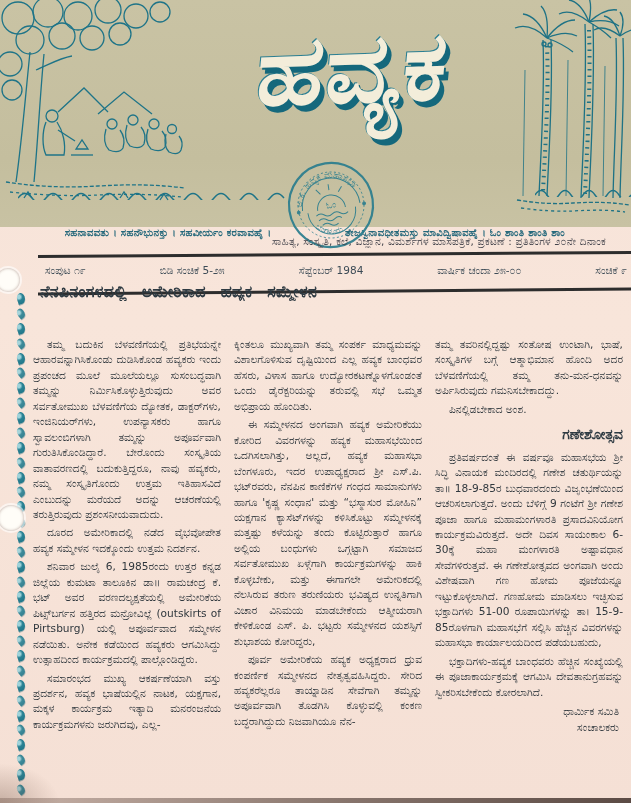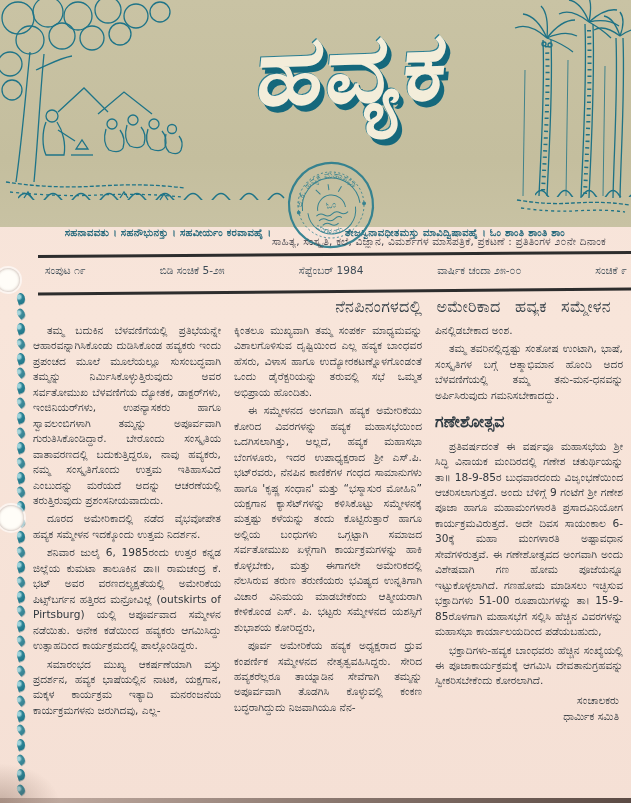--- a/index.html
+++ b/index.html
@@ -44,33 +44,33 @@
   .rule-top{top:253px;transform:rotate(-.4deg);}
   .rule-bottom{top:290px;transform:rotate(-.5deg);}
   .info-row{
     position:absolute;top:264px;left:45px;right:4px;display:flex;
     justify-content:space-between;align-items:baseline;
     font-size:10.5px;color:#3b4a55;white-space:nowrap;text-align:right;
   }
   .info-row .cell{overflow:hidden;}
   
   .headline{
-    position:absolute;top:297px;left:40px;right:20px;text-align:right;
-    font-size:16px;font-weight:normal;color:#2e3a42;word-spacing:9px;letter-spacing:.3px;
+    position:absolute;top:282px;left:40px;right:20px;text-align:left;
+    font-size:16px;font-weight:bold;color:#2e3a42;word-spacing:9px;letter-spacing:.3px;
     white-space:nowrap;overflow:hidden;
   }
   .columns{
     position:absolute;top:323px;left:33px;right:8px;bottom:6px;
     display:flex;gap:13px;overflow:hidden;
   }
   .col{flex:1 1 0;min-width:0;font-size:10.6px;line-height:1.46;color:#2f373d;
-    text-align:justify;overflow:hidden;}
+    text-align:justify;overflow:hidden;margin-top:14px;}
   .para{margin:0 0 3px 0;text-indent:14px;}
   .no-first-indent .para:first-child{text-indent:0;}
-  .subhead{margin:7px 0 5px 0;text-align:left;font-size:16px;font-weight:bold;
+  .subhead{margin:7px 0 5px 0;text-align:right;font-size:14px;font-weight:bold;
     color:#2e3a42;word-spacing:2px;}
   .signoff{margin-top:4px;text-align:right;padding-right:4px;font-size:10.6px;color:#2f373d;}
   .signoff div{line-height:1.5;}
   
   .leaf-chain{
     position:absolute;left:13px;top:293px;width:16px;height:502px;
     display:flex;flex-direction:column;justify-content:space-between;align-items:center;
   }
   .leaf{
     width:8px;height:11px;flex:0 0 auto;
@@ -235,31 +235,31 @@
         <p class="para">ಶನಿವಾರ ಜುಲೈ 6, 1985ರಂದು ಉತ್ತರ ಕನ್ನಡ ಜಿಲ್ಲೆಯ ಕುಮಟಾ ತಾಲೂಕಿನ ಡಾ॥ ರಾಮಚಂದ್ರ ಕೆ. ಭಟ್ ಅವರ ವರಣದಲ್ಯಕ್ಷತೆಯಲ್ಲಿ ಅಮೇರಿಕೆಯ ಪಿಟ್ಸ್‌ಬರ್ಗ‌ನ ಹತ್ತಿರದ ಮನ್ರೋವಿಲ್ಲೆ (outskirts of Pirtsburg) ಯಲ್ಲಿ ಅಪೂರ್ವವಾದ ಸಮ್ಮೇಳನ ನಡೆಯಿತು. ಅನೇಕ ಕಡೆಯಿಂದ ಹವ್ಯಕರು ಆಗಮಿಸಿದ್ದು ಉತ್ಸಾಹದಿಂದ ಕಾರ್ಯಕ್ರಮದಲ್ಲಿ ಪಾಲ್ಗೊಂಡಿದ್ದರು.</p>
         <p class="para">ಸಮಾರಂಭದ ಮುಖ್ಯ ಆಕರ್ಷಣೆಯಾಗಿ ವಸ್ತು ಪ್ರದರ್ಶನ, ಹವ್ಯಕ ಭಾಷೆಯಲ್ಲಿನ ನಾಟಕ, ಯಕ್ಷಗಾನ, ಮಕ್ಕಳ ಕಾರ್ಯಕ್ರಮ ಇತ್ಯಾದಿ ಮನರಂಜನೆಯ ಕಾರ್ಯಕ್ರಮಗಳನು ಜರುಗಿದವು, ಎಲ್ಲ-</p>
       </div>
     <div class="col no-first-indent">
         <p class="para">ಕ್ಕಿಂತಲೂ ಮುಖ್ಯವಾಗಿ ತಮ್ಮ ಸಂಪರ್ಕ ಮಾಧ್ಯಮವನ್ನು ವಿಶಾಲಗೊಳಿಸುವ ದೃಷ್ಟಿಯಿಂದ ಎಲ್ಲ ಹವ್ಯಕ ಬಾಂಧವರ ಹೆಸರು, ವಿಳಾಸ ಹಾಗೂ ಉದ್ಯೋರಕಟಣ್ನೊಳಗೊಂಡಂತೆ ಒಂದು ಡೈರೆಕ್ಟರಿಯನ್ನು ತರುವಲ್ಲಿ ಸಭೆ ಒಮ್ಮತ ಅಭಿಪ್ರಾಯ ಹೊಂದಿತು.</p>
         <p class="para">ಈ ಸಮ್ಮೇಳನದ ಅಂಗವಾಗಿ ಹವ್ಯಕ ಅಮೇರಿಕೆಯು ಕೋರಿದ ವಿವರಗಳನ್ನು ಹವ್ಯಕ ಮಹಾಸಭೆಯಿಂದ ಒದಗಿಸಲಾಗಿತ್ತು, ಅಲ್ಲದೆ, ಹವ್ಯಕ ಮಹಾಸಭಾ ಬೆಂಗಳೂರು, ಇದರ ಉಪಾಧ್ಯಕ್ಷರಾದ ಶ್ರೀ ಎಸ್.ಪಿ. ಭಟ್‌ರವರು, ನೆನಪಿನ ಕಾಣಿಕೆಗಳ ಗಂಧದ ಸಾಮಾನುಗಳು ಹಾಗೂ 'ಕೃಷ್ಣ ಸಂಧಾನ' ಮತ್ತು “ಭಸ್ಮಾಸುರ ಮೋಹಿನಿ” ಯಕ್ಷಗಾನ ಕ್ಯಾಸೆಟ್‌ಗಳನ್ನು ಕಳಿಸಿಕೊಟ್ಟು ಸಮ್ಮೇಳನಕ್ಕೆ ಮತ್ತಷ್ಟು ಕಳೆಯನ್ನು ತಂದು ಕೊಟ್ಟಿರುತ್ತಾರೆ ಹಾಗೂ ಅಲ್ಲಿಯ ಬಂಧುಗಳು ಒಗ್ಗಟ್ಟಾಗಿ ಸಮಾಜದ ಸರ್ವತೋಮುಖ ಏಳ್ಗೆಗಾಗಿ ಕಾರ್ಯಕ್ರಮಗಳನ್ನು ಹಾಕಿ ಕೊಳ್ಳಬೇಕು, ಮತ್ತು ಈಗಾಗಲೇ ಅಮೇರಿಕದಲ್ಲಿ ನೆಲಸಿರುವ ತರುಣ ತರುಣಿಯರು ಭವಿಷ್ಯದ ಉನ್ನತಿಗಾಗಿ ವಿಚಾರ ವಿನಿಮಯ ಮಾಡಬೇಕೆಂದು ಆತ್ಮೀಯರಾಗಿ ಕೇಳಿಕೊಂಡ ಎಸ್. ಪಿ. ಭಟ್ಟರು ಸಮ್ಮೇಳನದ ಯಶಸ್ಸಿಗೆ ಶುಭಾಶಯ ಕೋರಿದ್ದರು,</p>
         <p class="para">ಪೂರ್ವ ಅಮೇರಿಕೆಯ ಹವ್ಯಕ ಅಧ್ಯಕ್ಷರಾದ ಧ್ರುವ ಕಂಪರ್ಣಿಕ ಸಮ್ಮೇಳನದ ನೇತೃತ್ವವಹಿಸಿದ್ದರು. ಸೇರಿದ ಹವ್ಯಕರೆಲ್ಲರೂ ತಾಯ್ನಾಡಿನ ಸೇವೆಗಾಗಿ ತಮ್ಮನ್ನು ಅಪೂರ್ವವಾಗಿ ತೊಡಗಿಸಿ ಕೊಳ್ಳುವಲ್ಲಿ ಕಂಕಣ ಬದ್ಧರಾಗಿದ್ದುದು ನಿಜವಾಗಿಯೂ ನೆನ-</p>
       </div>
     <div class="col">
       <div class="no-first-indent">
+          <p class="para">ತಮ್ಮ ತವರಿನಲ್ಲಿದ್ದಷ್ಟು ಸಂತೋಷ ಉಂಟಾಗಿ, ಭಾಷೆ, ಸಂಸ್ಕೃತಿಗಳ ಬಗ್ಗೆ ಆತ್ಮಾಭಿಮಾನ ಹೊಂದಿ ಅದರ ಬೆಳವಣಿಗೆಯಲ್ಲಿ ತಮ್ಮ ತನು-ಮನ-ಧನವನ್ನು ಅರ್ಪಿಸಿರುವುದು ಗಮನಿಸಬೇಕಾದದ್ದು.</p>
           <p class="para">ಪಿನಲ್ಲಿಡಬೇಕಾದ ಅಂಶ.</p>
-          <p class="para">ತಮ್ಮ ತವರಿನಲ್ಲಿದ್ದಷ್ಟು ಸಂತೋಷ ಉಂಟಾಗಿ, ಭಾಷೆ, ಸಂಸ್ಕೃತಿಗಳ ಬಗ್ಗೆ ಆತ್ಮಾಭಿಮಾನ ಹೊಂದಿ ಅದರ ಬೆಳವಣಿಗೆಯಲ್ಲಿ ತಮ್ಮ ತನು-ಮನ-ಧನವನ್ನು ಅರ್ಪಿಸಿರುವುದು ಗಮನಿಸಬೇಕಾದದ್ದು.</p>
         </div>
       <h3 class="subhead">ಗಣೇಶೋತ್ಸವ</h3>
       <div>
           <p class="para">ಪ್ರತಿವರ್ಷದಂತೆ ಈ ವರ್ಷವೂ ಮಹಾಸಭೆಯ ಶ್ರೀ ಸಿದ್ಧಿ ವಿನಾಯಕ ಮಂದಿರದಲ್ಲಿ ಗಣೇಶ ಚತುರ್ಥಿಯನ್ನು ತಾ॥ 18-9-85ರ ಬುಧವಾರದಂದು ವಿಜೃಂಭಣೆಯಿಂದ ಆಚರಿಸಲಾಗುತ್ತದೆ. ಅಂದು ಬೆಳಿಗ್ಗೆ 9 ಗಂಟೆಗೆ ಶ್ರೀ ಗಣೇಶ ಪೂಜಾ ಹಾಗೂ ಮಹಾಮಂಗಳಾರತಿ ಪ್ರಸಾದವಿನಿಯೋಗ ಕಾರ್ಯಕ್ರಮವಿರುತ್ತದೆ. ಅದೇ ದಿವಸ ಸಾಯಂಕಾಲ 6-30ಕ್ಕೆ ಮಹಾ ಮಂಗಳಾರತಿ ಅಷ್ಟಾವಧಾನ ಸೇವೆಗಳಿರುತ್ತವೆ. ಈ ಗಣೇಶೋತ್ಸವದ ಅಂಗವಾಗಿ ಅಂದು ವಿಶೇಷವಾಗಿ ಗಣ ಹೋಮ ಪೂಜೆಯನ್ನೂ ಇಟ್ಟುಕೊಳ್ಳಲಾಗಿದೆ. ಗಣಹೋಮ ಮಾಡಿಸಲು ಇಚ್ಛಿಸುವ ಭಕ್ತಾದಿಗಳು 51-00 ರೂಪಾಯಿಗಳನ್ನು ತಾ। 15-9-85ರೊಳಗಾಗಿ ಮಹಾಸಭೆಗೆ ಸಲ್ಲಿಸಿ ಹೆಚ್ಚಿನ ವಿವರಗಳನ್ನು ಮಹಾಸಭಾ ಕಾರ್ಯಾಲಯದಿಂದ ಪಡೆಯಬಹುದು,</p>
           <p class="para">ಭಕ್ತಾದಿಗಳು-ಹವ್ಯಕ ಬಾಂಧವರು ಹೆಚ್ಚಿನ ಸಂಖ್ಯೆಯಲ್ಲಿ ಈ ಪೂಜಾಕಾರ್ಯಕ್ರಮಕ್ಕೆ ಆಗಮಿಸಿ ದೇವತಾನುಗ್ರಹವನ್ನು ಸ್ವೀಕರಿಸಬೇಕೆಂದು ಕೋರಲಾಗಿದೆ.</p>
         </div>
       <div class="signoff">
+        <div>ಧಾರ್ಮಿಕ ಸಮಿತಿ</div>
         <div>ಸಂಚಾಲಕರು</div>
-        <div>ಧಾರ್ಮಿಕ ಸಮಿತಿ</div>
       </div>
     </div>
   </div>
 
   <div class="leaf-chain">
       <span class="leaf"></span>
       <span class="leaf"></span>
       <span class="leaf"></span>
       <span class="leaf"></span>
       <span class="leaf"></span>

